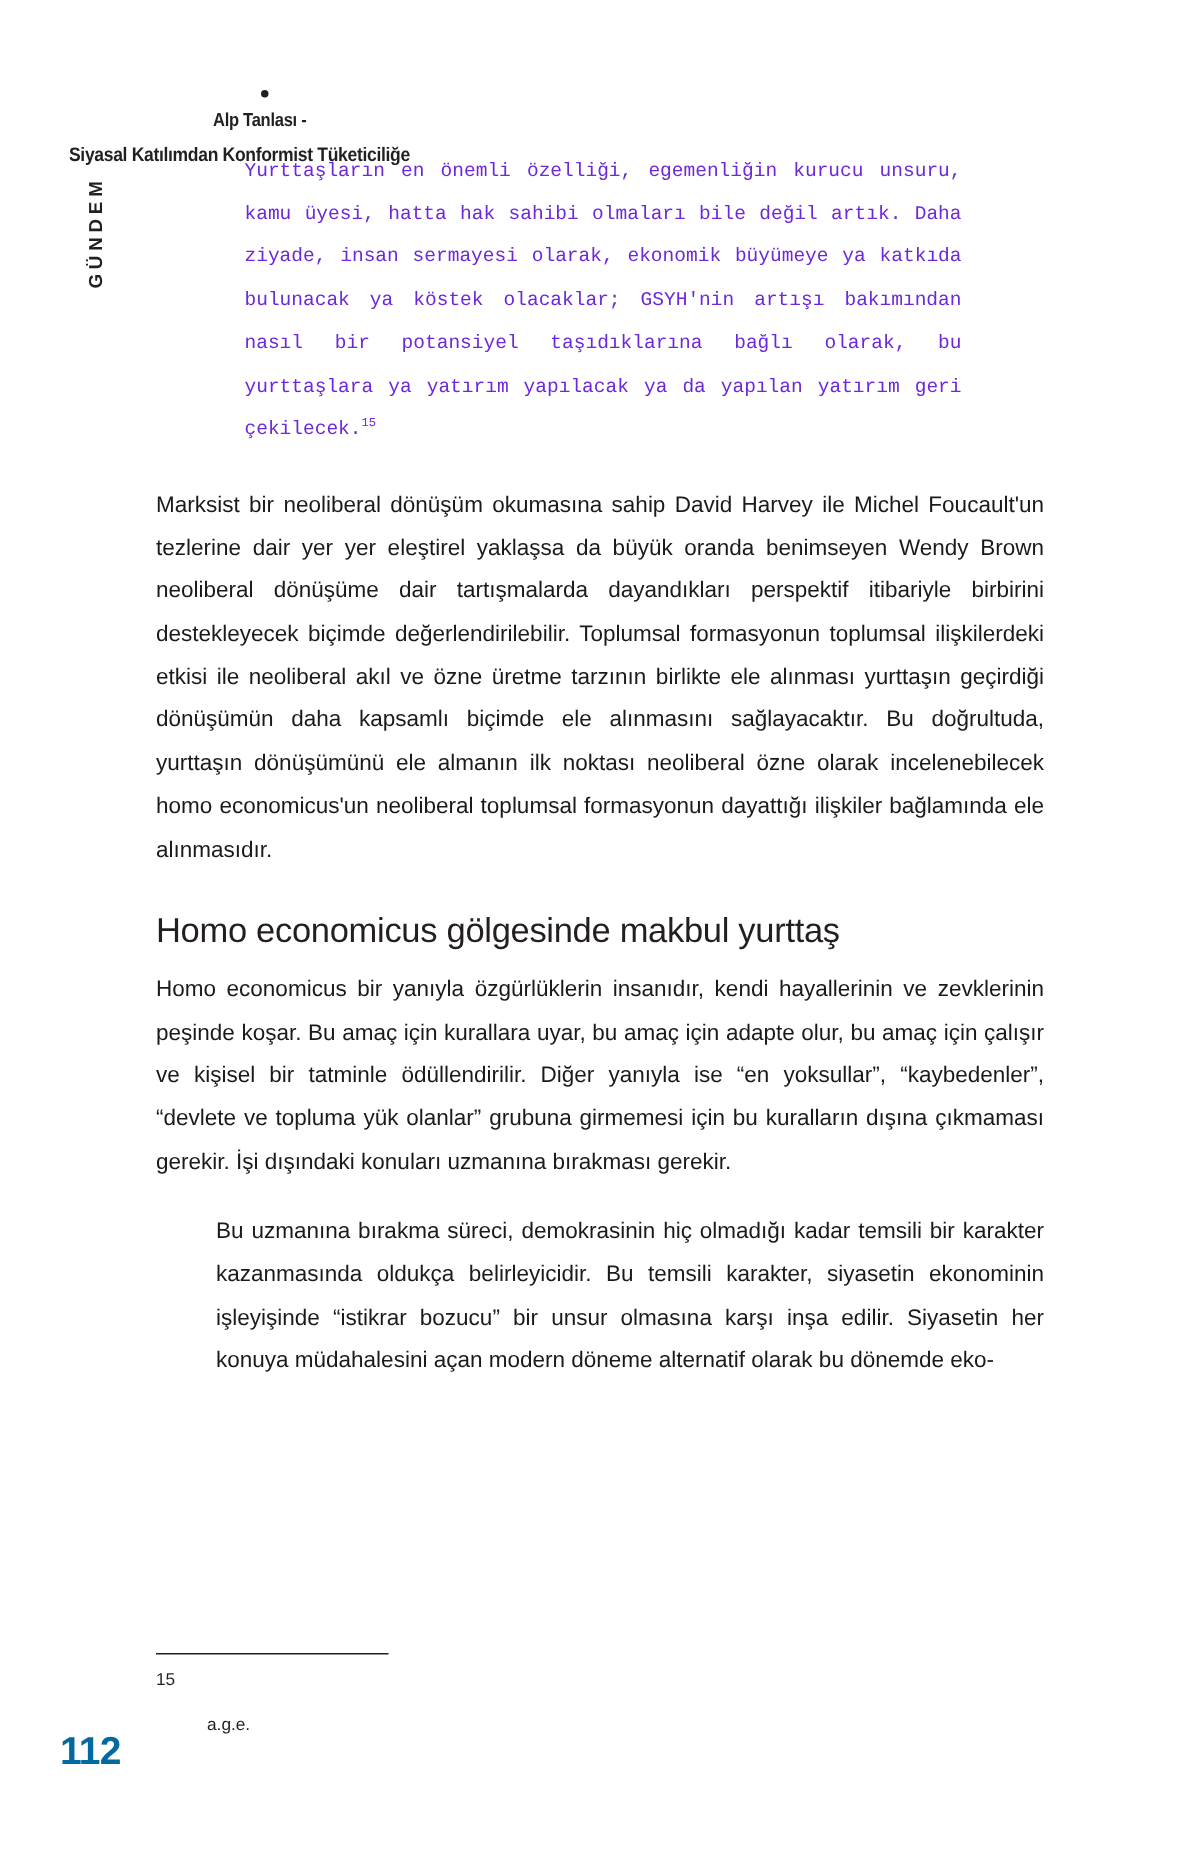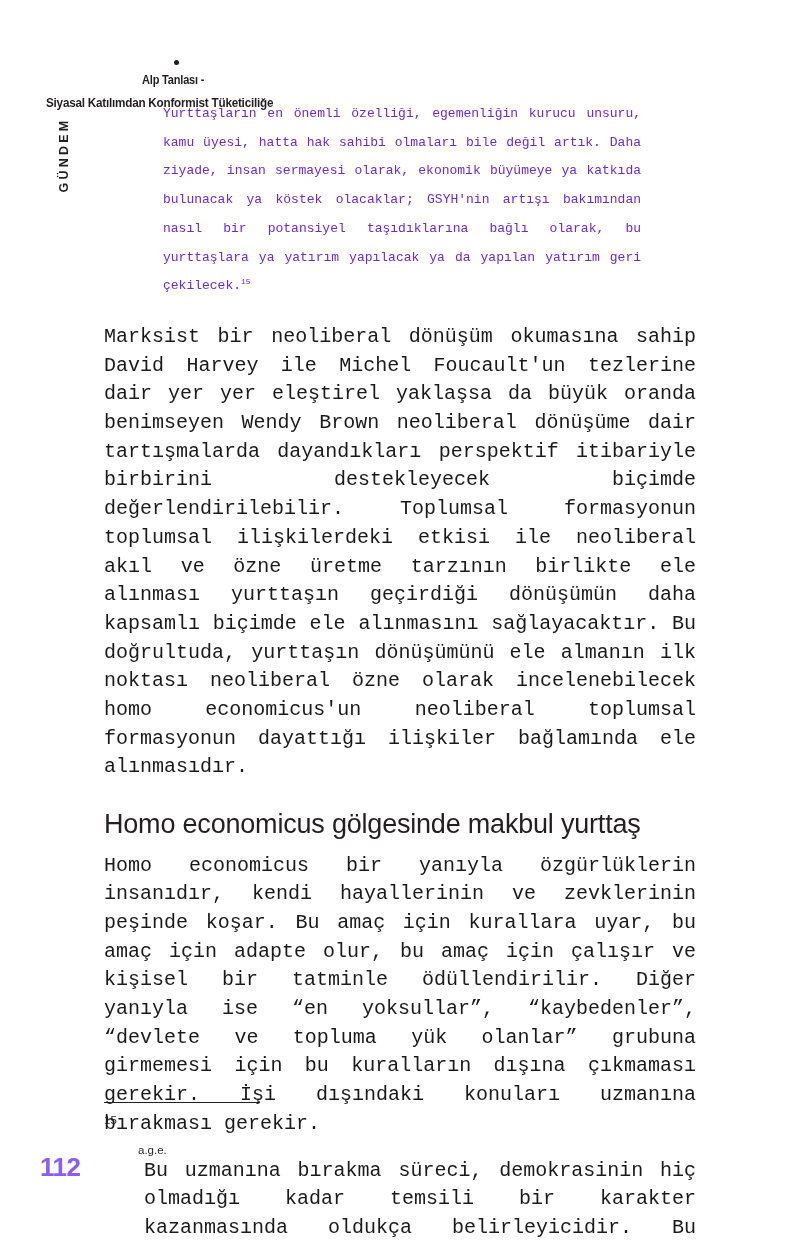--- a/index.html
+++ b/index.html
@@ -87,22 +87,22 @@
   
   .content {
     position: absolute;
     left: 104px;
     top: 100px;
     width: 592px;
   }
 
   p.body-par {
     margin: 0 0 18px 0;
-    font-family: Liberation Mono, monospace;
-    font-size: 20px;
+    font-family: Liberation Sans, sans-serif;
+    font-size: 15px;
     line-height: 28.7px;
     text-align: justify;
     text-justify: inter-word;
     color: #1a1a1a;
     hyphens: manual;
   }
   p.body-par:last-child { margin-bottom: 0; margin-left: 40px; }
 
   blockquote.pull-quote {
     margin: 0 0 22px 0;
@@ -117,21 +117,21 @@
   }
   sup.fn-ref {
     font-size: 0.62em;
     vertical-align: super;
     line-height: 0;
   }
 
   h2.section-heading {
     margin: 26px 0 11px 0;
     font-family: "Liberation Sans", sans-serif;
-    font-size: 27px;
+    font-size: 23px;
     font-weight: 400;
     letter-spacing: -0.2px;
     color: #231f20;
     line-height: 1.2;
   }
 
   
   .footnote-area {
     position: absolute;
     left: 104px;
@@ -159,21 +159,21 @@
 
   
   .page-number {
     position: absolute;
     left: 40px;
     top: 1152px;
     font-family: "Liberation Sans", sans-serif;
     font-size: 26px;
     font-weight: 700;
     letter-spacing: -0.5px;
-    color: #8b5cf6;
+    color: #0369a1;
   }
 </style>
 </head>
 <body>
 
 <div class="page">
 
   <div class="running-header">
     <span class="header-bullet"></span>
     <span class="header-author">Alp Tanlası - </span>

